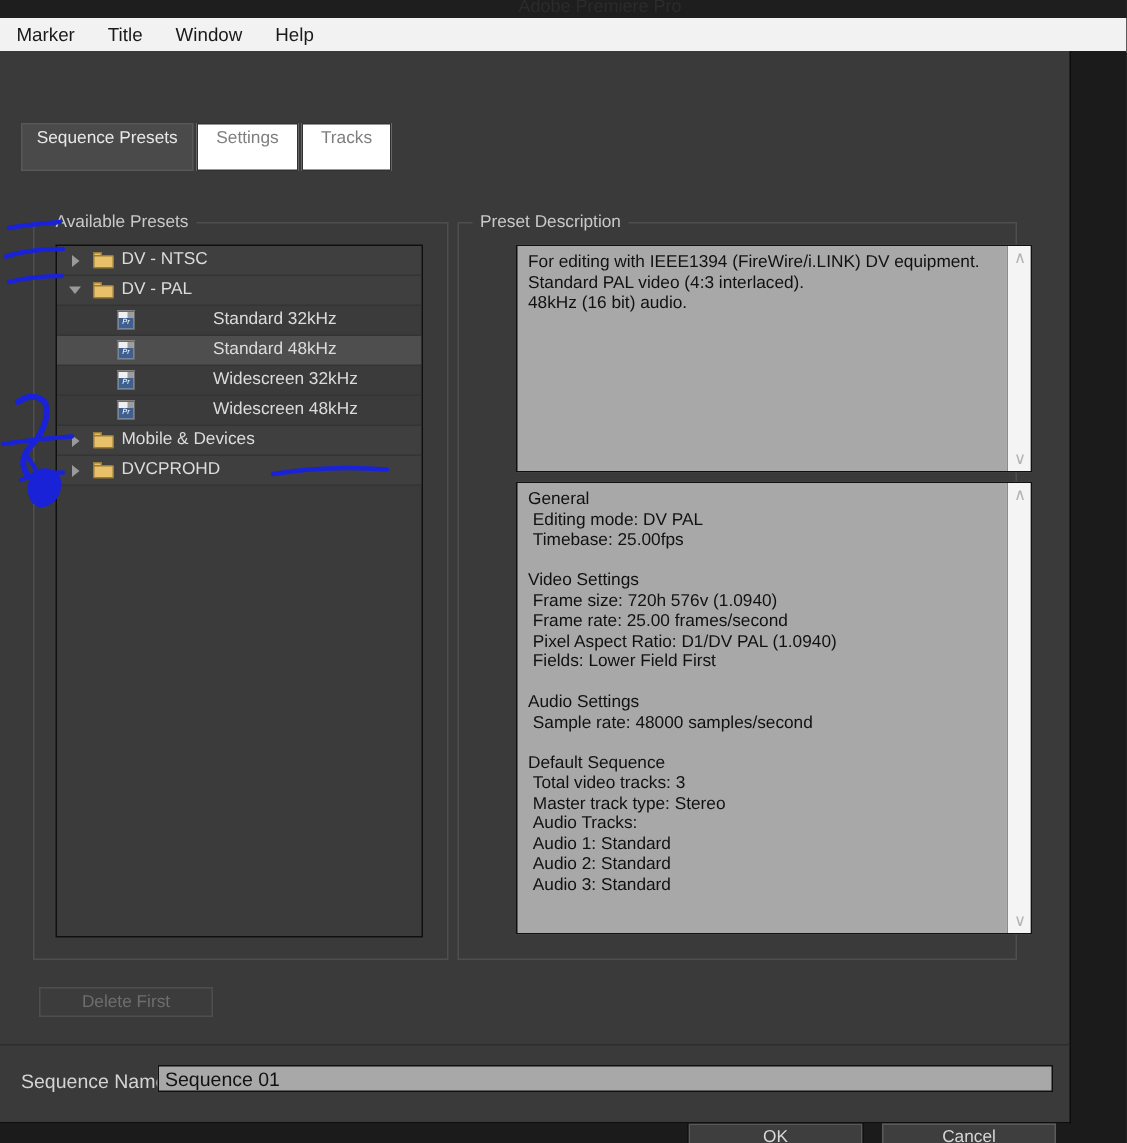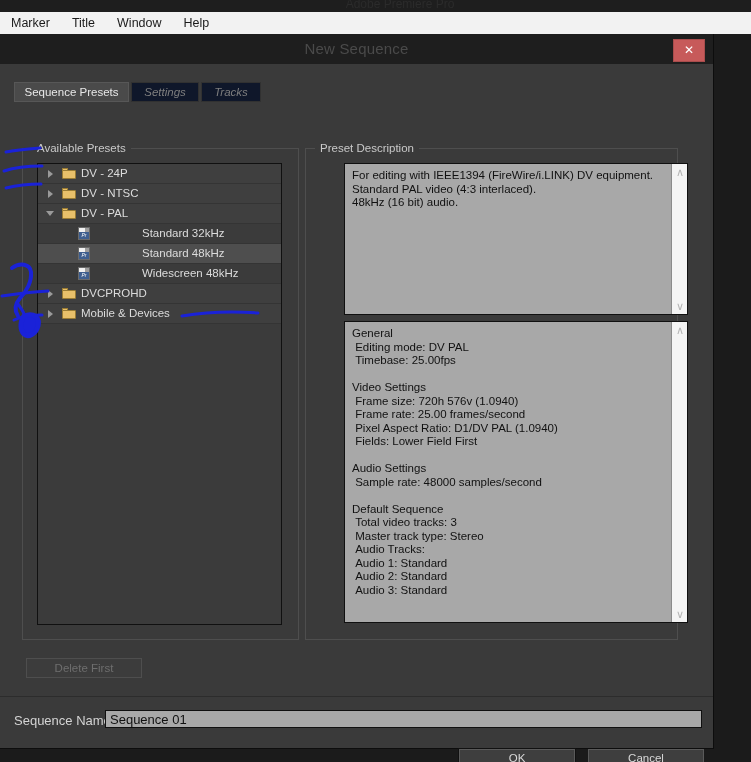--- a/index.html
+++ b/index.html
@@ -57,30 +57,30 @@
     position:absolute;right:8px;top:5px;width:30px;height:21px;
     background:#c75a5a;border:1px solid #a94d4d;
     color:#ffffff;font-size:12px;line-height:20px;text-align:center;
     cursor:pointer;
   }
   
   #tabstrip{
     position:absolute;left:14px;top:48px;width:680px;height:20px;
   }
   .tab{
-    position:absolute;top:0;height:20px;line-height:19px;
+    position:absolute;top:0;height:32px;line-height:19px;
     text-align:center;font-size:11.5px;cursor:pointer;
     border:1px solid #2b2b2b;
     box-sizing:border-box;
   }
   .tab.active{
     background:#4a4a4a;color:#e8e8e8;border-color:#575757;
   }
   .tab.inactive{
-    background:#0f172a;color:#7e7e7e;border-color:#313131;font-style:italic;
+    background:#ffffff;color:#7e7e7e;border-color:#313131;
   }
   #tab-0{left:0px;width:115px;}
   #tab-1{left:117px;width:68px;}
   #tab-2{left:187px;width:60px;}
   
   .groupbox{
     position:absolute;
     border:1px solid #4e4e4e;
     border-top-color:#4e4e4e;
   }
@@ -232,105 +232,100 @@
   <div class="menu-item">Marker</div>
   <div class="menu-item">Title</div>
   <div class="menu-item">Window</div>
   <div class="menu-item">Help</div>
 </div>
 
 <div id="app-backdrop"></div>
 
 <div id="dialog">
 
-  <div id="dialog-titlebar">
-    <div id="dialog-title">New Sequence</div>
-    <div id="close-button">✕</div>
-  </div>
 
   <div id="tabstrip">
     <div class="tab active" id="tab-0">Sequence Presets</div>
     <div class="tab inactive" id="tab-1">Settings</div>
     <div class="tab inactive" id="tab-2">Tracks</div>
   </div>
 
   <div class="groupbox" id="group-presets">
     <div class="group-label">Available Presets</div>
 
     <div id="preset-list">
 
+
       <div class="tree-row folder">
         <span class="disclosure"></span>
         <span class="folder-icon">
             <i class="ftab"></i>
             <i class="fbody"></i>
           </span>
-        <span class="tree-label">DV - 24P</span>
-      </div>
+        <span class="tree-label">DV - NTSC</span>
+      </div>
+
+      <div class="tree-row folder">
+        <span class="disclosure open"></span>
+        <span class="folder-icon">
+            <i class="ftab"></i>
+            <i class="fbody"></i>
+          </span>
+        <span class="tree-label">DV - PAL</span>
+      </div>
+
+      <div class="tree-row leaf">
+        <span class="pr-icon">
+            <i class="corner"></i>
+            <i class="prtxt">Pr</i>
+          </span>
+        <span class="tree-label">Standard 32kHz</span>
+      </div>
+
+      <div class="tree-row leaf selected">
+        <span class="pr-icon">
+            <i class="corner"></i>
+            <i class="prtxt">Pr</i>
+          </span>
+        <span class="tree-label">Standard 48kHz</span>
+      </div>
+
+      <div class="tree-row leaf">
+        <span class="pr-icon">
+            <i class="corner"></i>
+            <i class="prtxt">Pr</i>
+          </span>
+        <span class="tree-label">Widescreen 32kHz</span>
+      </div>
+
+      <div class="tree-row leaf">
+        <span class="pr-icon">
+            <i class="corner"></i>
+            <i class="prtxt">Pr</i>
+          </span>
+        <span class="tree-label">Widescreen 48kHz</span>
+      </div>
+
 
       <div class="tree-row folder">
         <span class="disclosure"></span>
         <span class="folder-icon">
             <i class="ftab"></i>
             <i class="fbody"></i>
           </span>
-        <span class="tree-label">DV - NTSC</span>
-      </div>
-
-      <div class="tree-row folder">
-        <span class="disclosure open"></span>
-        <span class="folder-icon">
-            <i class="ftab"></i>
-            <i class="fbody"></i>
-          </span>
-        <span class="tree-label">DV - PAL</span>
-      </div>
-
-      <div class="tree-row leaf">
-        <span class="pr-icon">
-            <i class="corner"></i>
-            <i class="prtxt">Pr</i>
-          </span>
-        <span class="tree-label">Standard 32kHz</span>
-      </div>
-
-      <div class="tree-row leaf selected">
-        <span class="pr-icon">
-            <i class="corner"></i>
-            <i class="prtxt">Pr</i>
-          </span>
-        <span class="tree-label">Standard 48kHz</span>
-      </div>
-
-
-      <div class="tree-row leaf">
-        <span class="pr-icon">
-            <i class="corner"></i>
-            <i class="prtxt">Pr</i>
-          </span>
-        <span class="tree-label">Widescreen 48kHz</span>
-      </div>
-
+        <span class="tree-label">Mobile &amp; Devices</span>
+      </div>
 
       <div class="tree-row folder">
         <span class="disclosure"></span>
         <span class="folder-icon">
             <i class="ftab"></i>
             <i class="fbody"></i>
           </span>
         <span class="tree-label">DVCPROHD</span>
-      </div>
-
-      <div class="tree-row folder">
-        <span class="disclosure"></span>
-        <span class="folder-icon">
-            <i class="ftab"></i>
-            <i class="fbody"></i>
-          </span>
-        <span class="tree-label">Mobile &amp; Devices</span>
       </div>
 
     </div>
   </div>
 
   <div class="groupbox" id="group-description">
     <div class="group-label">Preset Description</div>
 
     <div class="descpanel" id="desc-top">
       <div class="desc-text">For editing with IEEE1394 (FireWire/i.LINK) DV equipment.

